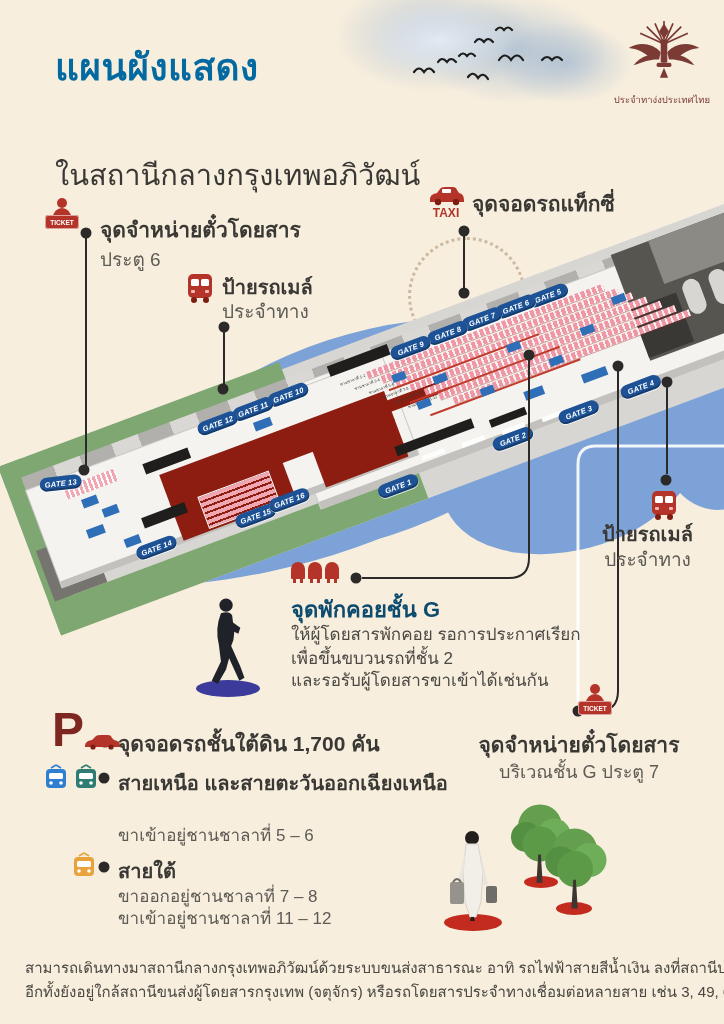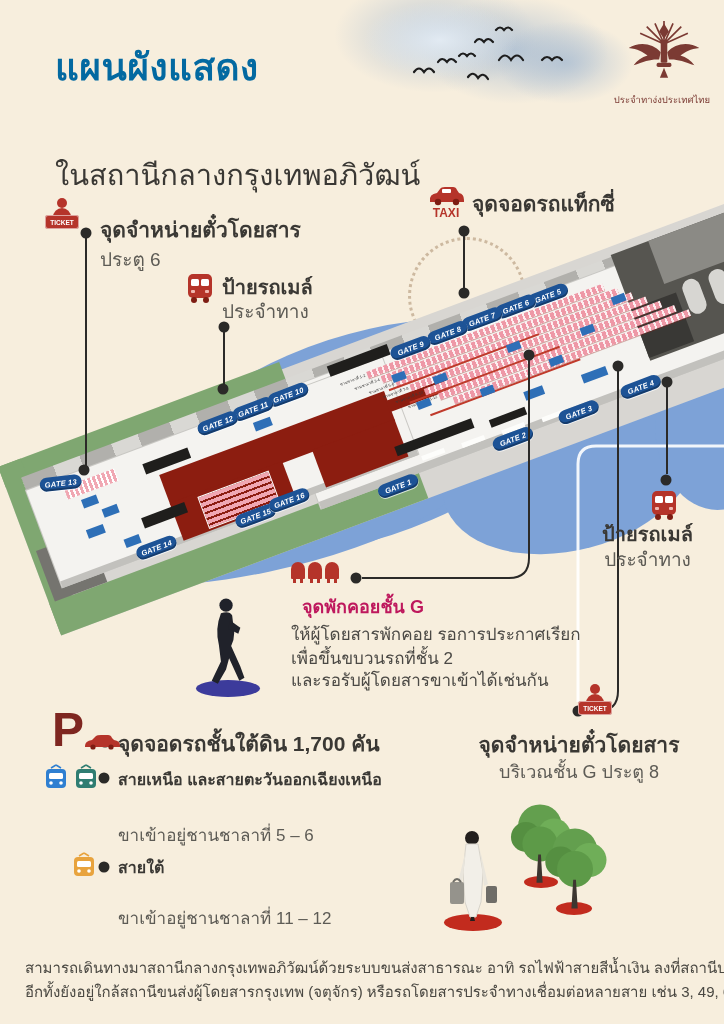--- a/index.html
+++ b/index.html
@@ -33,21 +33,21 @@
   .c-title{position:absolute;font-size:21px;font-weight:bold;color:#3a3834;white-space:nowrap;line-height:1.35;}
   .c-sub{position:absolute;font-size:19px;color:#5d5b55;white-space:nowrap;line-height:1.35;}
   .c-desc{position:absolute;font-size:17px;color:#4b4945;white-space:nowrap;line-height:1.35;}
   .badge{background:#b5342a;color:#fff;font-weight:bold;border-radius:3px;display:flex;align-items:center;justify-content:center;
     box-shadow:inset 0 0 0 1px rgba(255,255,255,.55);}
   .agent-head{position:absolute;width:10px;height:10px;border-radius:50%;background:#b5342a;}
   .agent-body{position:absolute;width:18px;height:9px;border-radius:9px 9px 0 0;background:#b5342a;}
   .chair{position:absolute;width:14px;height:17px;background:#b5342a;border-radius:7px 7px 1px 1px;}
   .chair:after{content:"";position:absolute;bottom:-4px;left:2px;width:3px;height:4px;background:#b5342a;box-shadow:7px 0 0 #b5342a;}
   .p-sym{position:absolute;font-size:48px;font-weight:900;color:#7e2620;line-height:1;}
-  .leg-label{position:absolute;font-size:16px;font-weight:bold;color:#3a3834;white-space:nowrap;}
+  .leg-label{position:absolute;font-size:20px;font-weight:bold;color:#3a3834;white-space:nowrap;}
   .leg-sub{position:absolute;font-size:17px;color:#5d5b55;white-space:nowrap;}
   .ellipse{position:absolute;border-radius:50%;}
   .footer-line{font-size:15px;color:#4a4842;line-height:24px;white-space:nowrap;}
   .logo-cap{position:absolute;font-size:9.5px;color:#7b3a33;text-align:center;white-space:nowrap;}
 </style>
 </head>
 <body>
 
 <div id="canvas">
 
@@ -247,32 +247,32 @@
       <circle cx="20" cy="28" r="3" fill="#7e1d13"></circle>
   </svg>
   <div class="c-title" style="left:585px;top:521px;width:125px;text-align:center;font-size:20px;">ป้ายรถเมล์</div>
   <div class="c-sub" style="left:585px;top:547px;width:125px;text-align:center;">ประจำทาง</div>
 
   <div class="abs" style="left:291px;top:562px;width:52px;height:24px;">
     <div class="chair" style="left:0;"></div>
       <div class="chair" style="left:17px;"></div>
       <div class="chair" style="left:34px;"></div>
   </div>
-  <div class="c-title" style="left:291px;top:595px;font-size:18px;color:#be185d;margin-left:11px;">จุดพักคอยชั้น G</div>
+  <div class="c-title" style="left:291px;top:595px;font-size:22px;color:#0c4a6e;">จุดพักคอยชั้น G</div>
   <div class="c-desc" style="left:291px;top:624px;">ให้ผู้โดยสารพักคอย รอการประกาศเรียก</div>
   <div class="c-desc" style="left:291px;top:648px;text-align:center;">เพื่อขึ้นขบวนรถที่ชั้น 2</div>
   <div class="c-desc" style="left:291px;top:670px;">และรอรับผู้โดยสารขาเข้าได้เช่นกัน</div>
 
   <div class="abs" style="left:578px;top:684px;width:36px;height:34px;">
     <div class="agent-head" style="left:12px;top:0;"></div>
     <div class="agent-body" style="left:8px;top:10px;"></div>
     <div class="badge" style="position:absolute;left:0;top:17px;width:34px;height:14px;font-size:6.5px;">TICKET</div>
   </div>
   <div class="c-title" style="left:464px;top:731px;width:230px;text-align:center;">จุดจำหน่ายตั๋วโดยสาร</div>
-  <div class="c-sub" style="left:464px;top:760px;width:230px;text-align:center;font-size:18px;">บริเวณชั้น G ประตู 8</div>
+  <div class="c-sub" style="left:464px;top:760px;width:230px;text-align:center;font-size:18px;">บริเวณชั้น G ประตู 7</div>
 
   <div class="p-sym" style="left:52px;top:706px;">P</div>
   <svg class="abs" style="left:82px;top:733px;" width="40" height="17" viewBox="0 0 40 17">
     <path d="M3,13 Q3,8 10,7 L14,3 Q15,2 19,2 L26,2 Q29,2 30,5 L32,7 Q38,8 38,12 L38,14 H3 Z" fill="#b5342a"></path>
     <circle cx="11" cy="14" r="2.6" fill="#7e1d13"></circle>
       <circle cx="29" cy="14" r="2.6" fill="#7e1d13"></circle>
   </svg>
   <div class="leg-label" style="left:118px;top:727px;font-size:21px;">จุดจอดรถชั้นใต้ดิน 1,700 คัน</div>
 
   <svg class="abs" style="left:44px;top:764px;" width="54" height="28" viewBox="0 0 54 28">
@@ -295,20 +295,21 @@
   <div class="leg-sub" style="left:118px;top:821px;">ขาเข้าอยู่ชานชาลาที่ 5 – 6</div>
 
   <svg class="abs" style="left:72px;top:852px;" width="24" height="28" viewBox="0 0 24 28">
     <path d="M7,4 L12,1 M17,4 L12,1" stroke="#e8a33d" stroke-width="1.5" fill="none"></path>
     <rect x="2" y="5" width="20" height="19" rx="4" fill="#e8a33d"></rect>
     <rect x="5" y="9" width="14" height="6" rx="1.5" fill="#fff"></rect>
     <circle cx="7" cy="19" r="1.8" fill="#fff"></circle>
       <circle cx="17" cy="19" r="1.8" fill="#fff"></circle>
   </svg>
   <div class="leg-label" style="left:118px;top:855px;">สายใต้</div>
+  <div class="leg-sub" style="left:118px;top:882px;">ขาออกอยู่ชานชาลาที่ 7 – 8</div>
   <div class="leg-sub" style="left:118px;top:904px;">ขาเข้าอยู่ชานชาลาที่ 11 – 12</div>
 
   <div class="ellipse" style="left:196px;top:680px;width:64px;height:17px;background:#3c3b9b;"></div>
   <svg class="abs" style="left:198px;top:598px;" width="52" height="92" viewBox="0 0 50 90">
     <circle cx="27" cy="7" r="6.5" fill="#20222a"></circle>
     <path d="M22,15 Q30,12 33,17 L35,34 Q35,41 32,47 L41,67 L45,78 L40,81 L30,59 L27,70 L19,84 L13,81 L22,62 L20,46 Q16,30 22,15 Z" fill="#20222a"></path>
     <path d="M31,22 L41,29 L39,35 L29,30 Z" fill="#20222a"></path>
   </svg>
 
   <div class="ellipse" style="left:444px;top:914px;width:58px;height:17px;background:#c22b1e;"></div>

